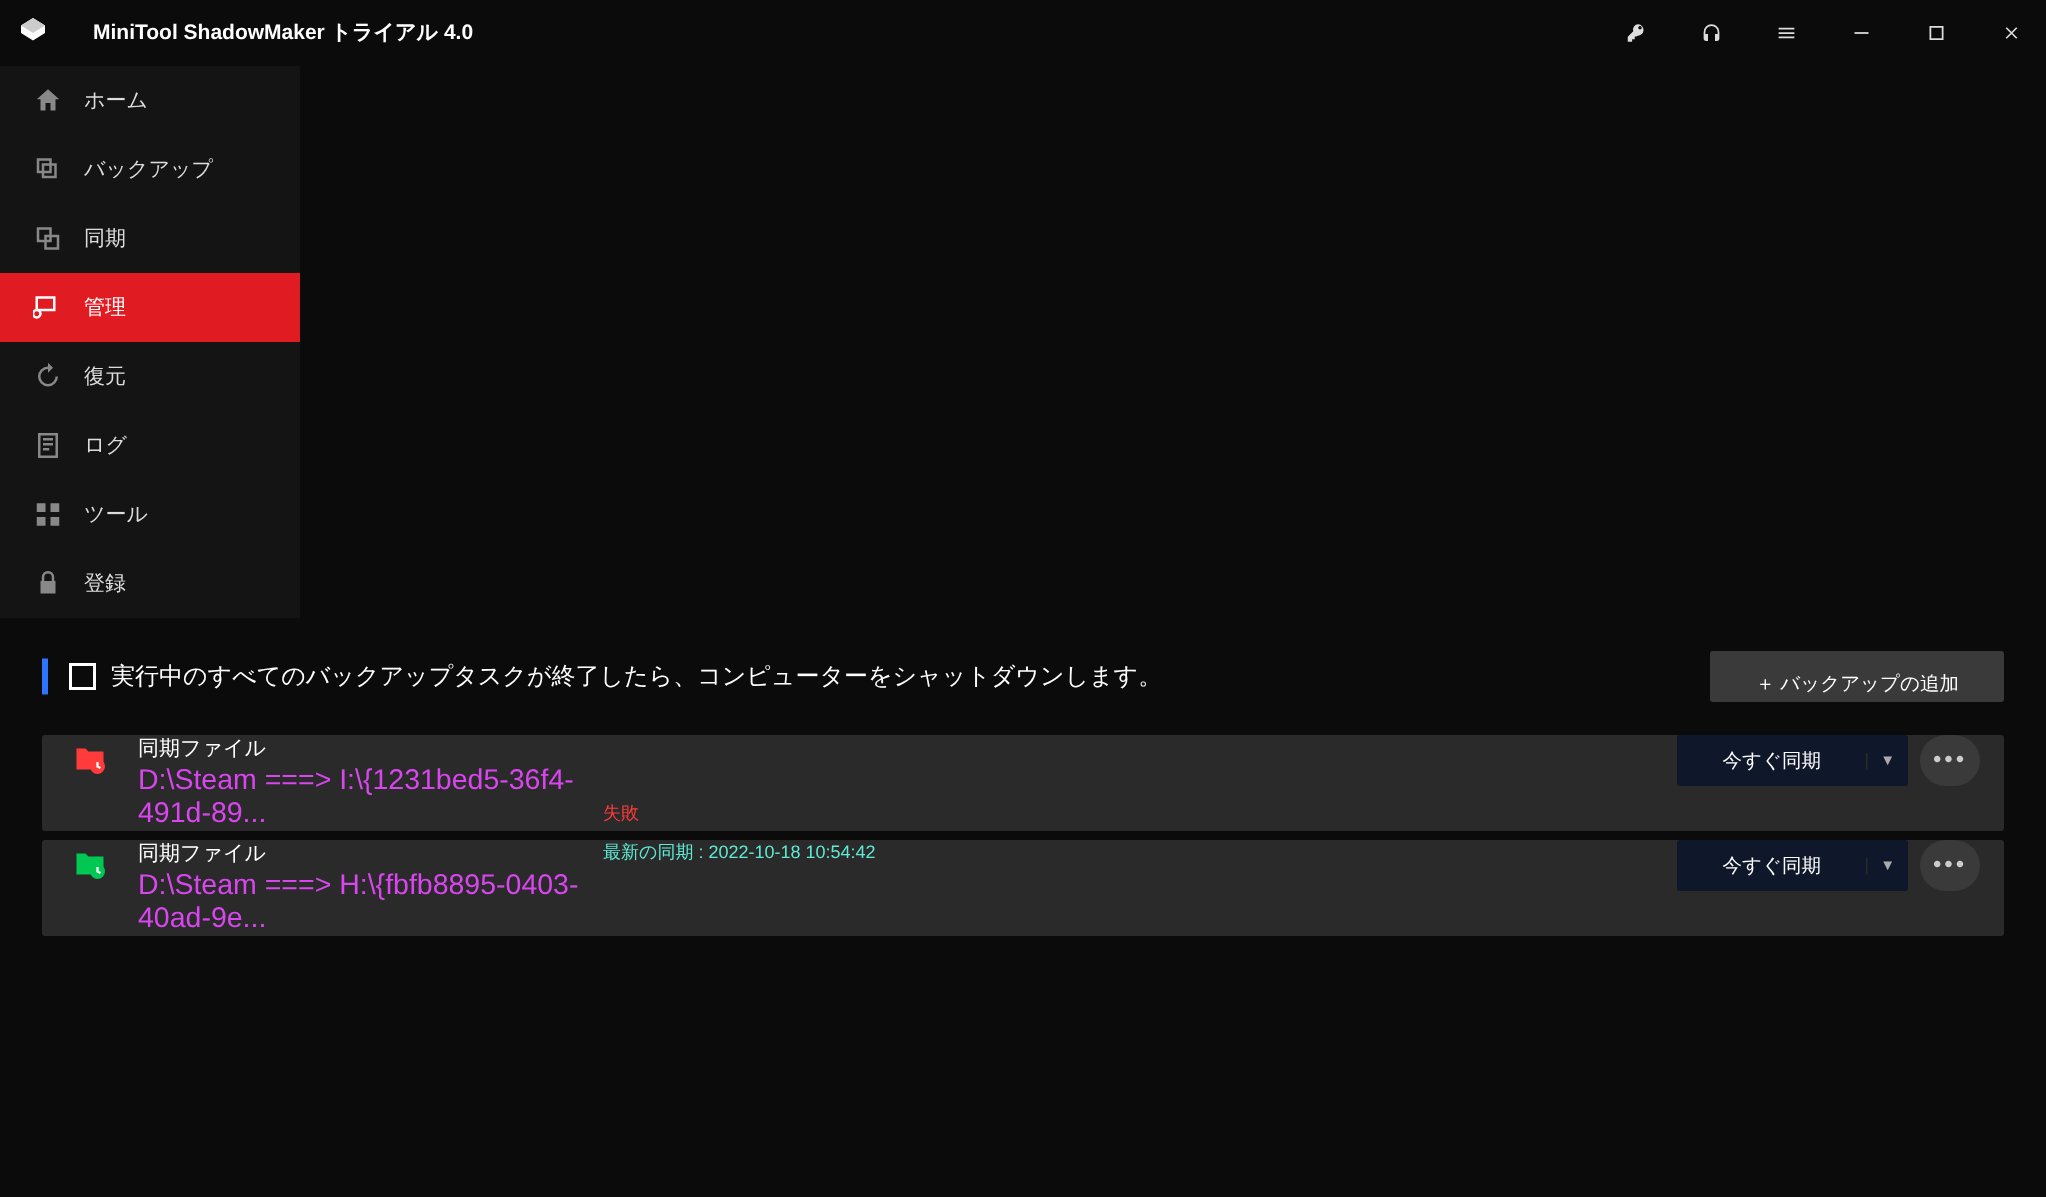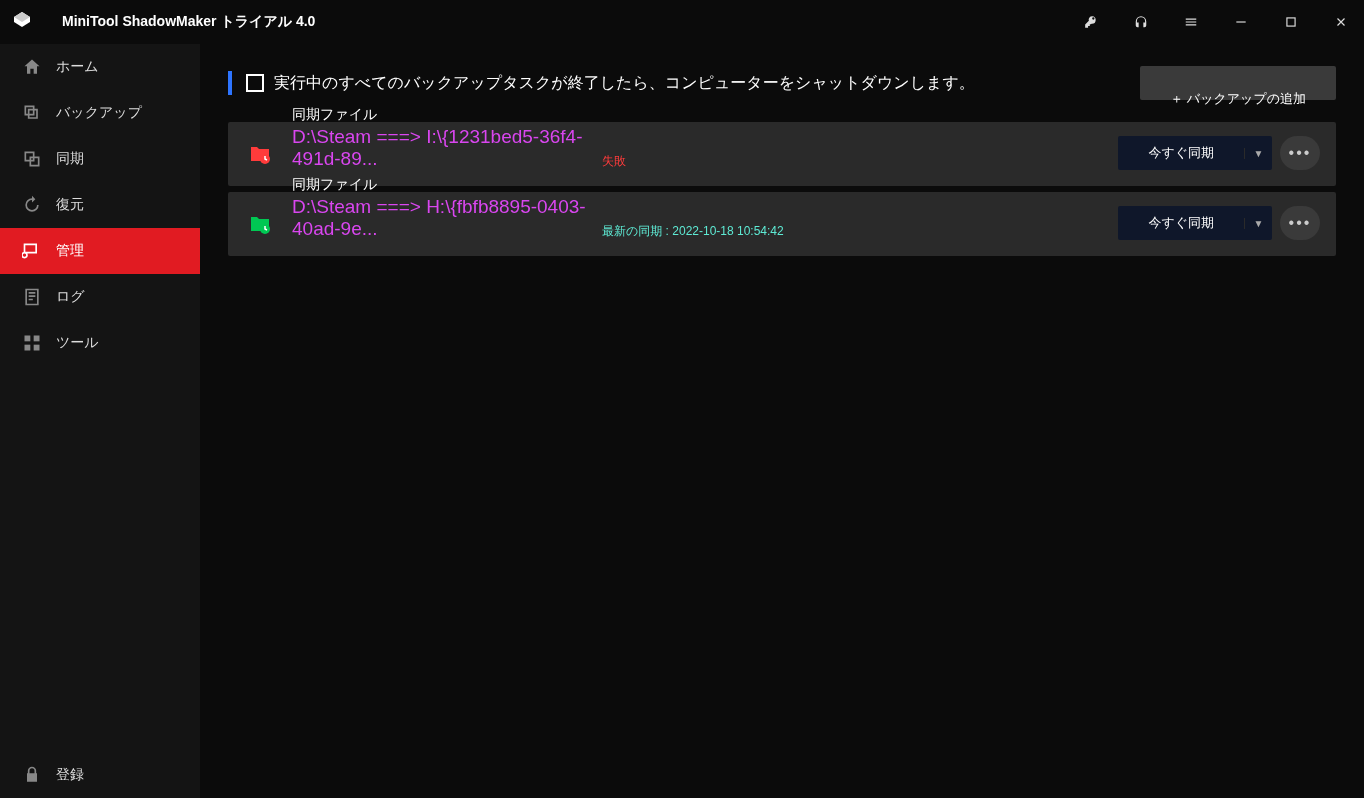--- a/index.html
+++ b/index.html
@@ -7,46 +7,46 @@
 
 
 .titlebar { height: 44px; display: flex; align-items: center; padding: 0 8px; gap: 20px; }
 .logo { width: 24px; height: 24px; margin: 0 8px 0 2px; }
 .title { font-size: 14px; font-weight: 600; color: #fff; }
 .titlebar-spacer { flex: 1; }
 .titlebar-btn { width: 30px; height: 30px; display: flex; align-items: center; justify-content: center; cursor: pointer; color: #ddd; }
 .titlebar-btn svg { width: 14px; height: 14px; display: block; }
 
 
-.body { display: flex; height: calc(100% - 44px); }
+.body { display: flex; height: calc(100% - 44px); flex-direction: column; }
 .sidebar { width: 200px; background: #141414; display: flex; flex-direction: column; }
 .sidebar .spacer { flex: 1; }
 .nav-item { height: 46px; display: flex; align-items: center; padding-left: 22px; cursor: pointer; color: #ddd; font-size: 14px; }
 .nav-item .icon { width: 20px; height: 20px; margin-right: 14px; display: flex; align-items: center; justify-content: center; color: #888; }
 .nav-item.active { background: #e11b22; color: #fff; }
 .nav-item.active .icon { color: #fff; }
 
 .content { flex: 1; padding: 22px 28px; background: #0b0b0b; }
 
 
 .toprow { display: flex; align-items: center; margin-bottom: 22px; }
 .vert-accent { width: 4px; height: 24px; background: #2d74ff; margin-right: 14px; }
 .checkbox { width: 18px; height: 18px; border: 2px solid #fff; margin-right: 10px; cursor: pointer; }
 .shutdown-text { font-size: 16px; color: #fff; }
 .toprow .spacer2 { flex: 1; }
-.add-btn { background: #3a3a3a; height: 34px; line-height: 34px; padding: 16px 30px; font-size: 13px; color: #fff; border-radius: 2px; cursor: pointer; }
-
-
-.task { background: #2a2a2a; height: 64px; margin-bottom: 6px; display: flex; align-items: flex-end; padding: 16px 16px; border-radius: 2px; }
+.add-btn { background: #3a3a3a; height: 34px; line-height: 34px; padding: 5px 30px; font-size: 13px; color: #fff; border-radius: 2px; cursor: pointer; }
+
+
+.task { background: #2a2a2a; height: 64px; margin-bottom: 6px; display: flex; align-items: flex-start; padding: 0 16px; border-radius: 2px; }
 .task-icon { width: 32px; height: 32px; border-radius: 16px; margin-right: 16px; display: flex; align-items: center; justify-content: center; }
 .task-title { font-size: 14px; color: #fff; }
 .task-path  { font-size: 19px; color: #d946ef; margin-top: 2px; }
 .task-info  { width: 310px; }
 .task-status { font-size: 12px; width: 420px; }
-.status-fail  { color: #ff3b3b; }
+.status-fail  { color: #ff3b3b; margin-top: 44px; }
 .status-ok    { color: #5eead4; }
 .task .spacer3 { flex: 1; }
 .sync-btn { background: #0f172a; height: 34px; display: flex; align-items: center; border-radius: 2px; cursor: pointer; }
 .sync-btn .lbl { padding: 0 30px; font-size: 13px; }
 .sync-btn .caret { width: 28px; text-align: center; border-left: 1px solid #2a2a2a; font-size: 10px; color: #aaa; }
 .more-btn { width: 40px; height: 34px; border-radius: 17px; background: #3a3a3a; margin-left: 8px; display: flex; align-items: center; justify-content: center; cursor: pointer; color: #ccc; letter-spacing: 2px; }
 
 svg { fill: currentColor; }
 </style>
 </head>
@@ -113,35 +113,35 @@
       <span>バックアップ</span>
     </div>
     <div class="nav-item">
       <span class="icon">
           <svg viewBox="0 0 24 24">
             <path d="M4 4h10v10H4zM10 10h10v10H10z" fill="none" stroke="currentColor" stroke-width="2"></path>
           </svg>
         </span>
       <span>同期</span>
     </div>
+    <div class="nav-item active">
+      <span class="icon">
+          <svg viewBox="0 0 24 24">
+            <path d="M3 4h14v10H3zM6 17a3 3 0 100 .01z" fill="none" stroke="currentColor" stroke-width="2"></path>
+          </svg>
+        </span>
+      <span>管理</span>
+    </div>
     <div class="nav-item">
       <span class="icon">
           <svg viewBox="0 0 24 24">
             <path d="M12 4a8 8 0 108 8h-2a6 6 0 11-6-6v3l4-4-4-4z"></path>
           </svg>
         </span>
       <span>復元</span>
-    </div>
-    <div class="nav-item active">
-      <span class="icon">
-          <svg viewBox="0 0 24 24">
-            <path d="M3 4h14v10H3zM6 17a3 3 0 100 .01z" fill="none" stroke="currentColor" stroke-width="2"></path>
-          </svg>
-        </span>
-      <span>管理</span>
     </div>
     <div class="nav-item">
       <span class="icon">
           <svg viewBox="0 0 24 24">
             <path d="M5 3h14v18H5zM8 7h8M8 11h8M8 15h5" fill="none" stroke="currentColor" stroke-width="2"></path>
           </svg>
         </span>
       <span>ログ</span>
     </div>
     <div class="nav-item">

